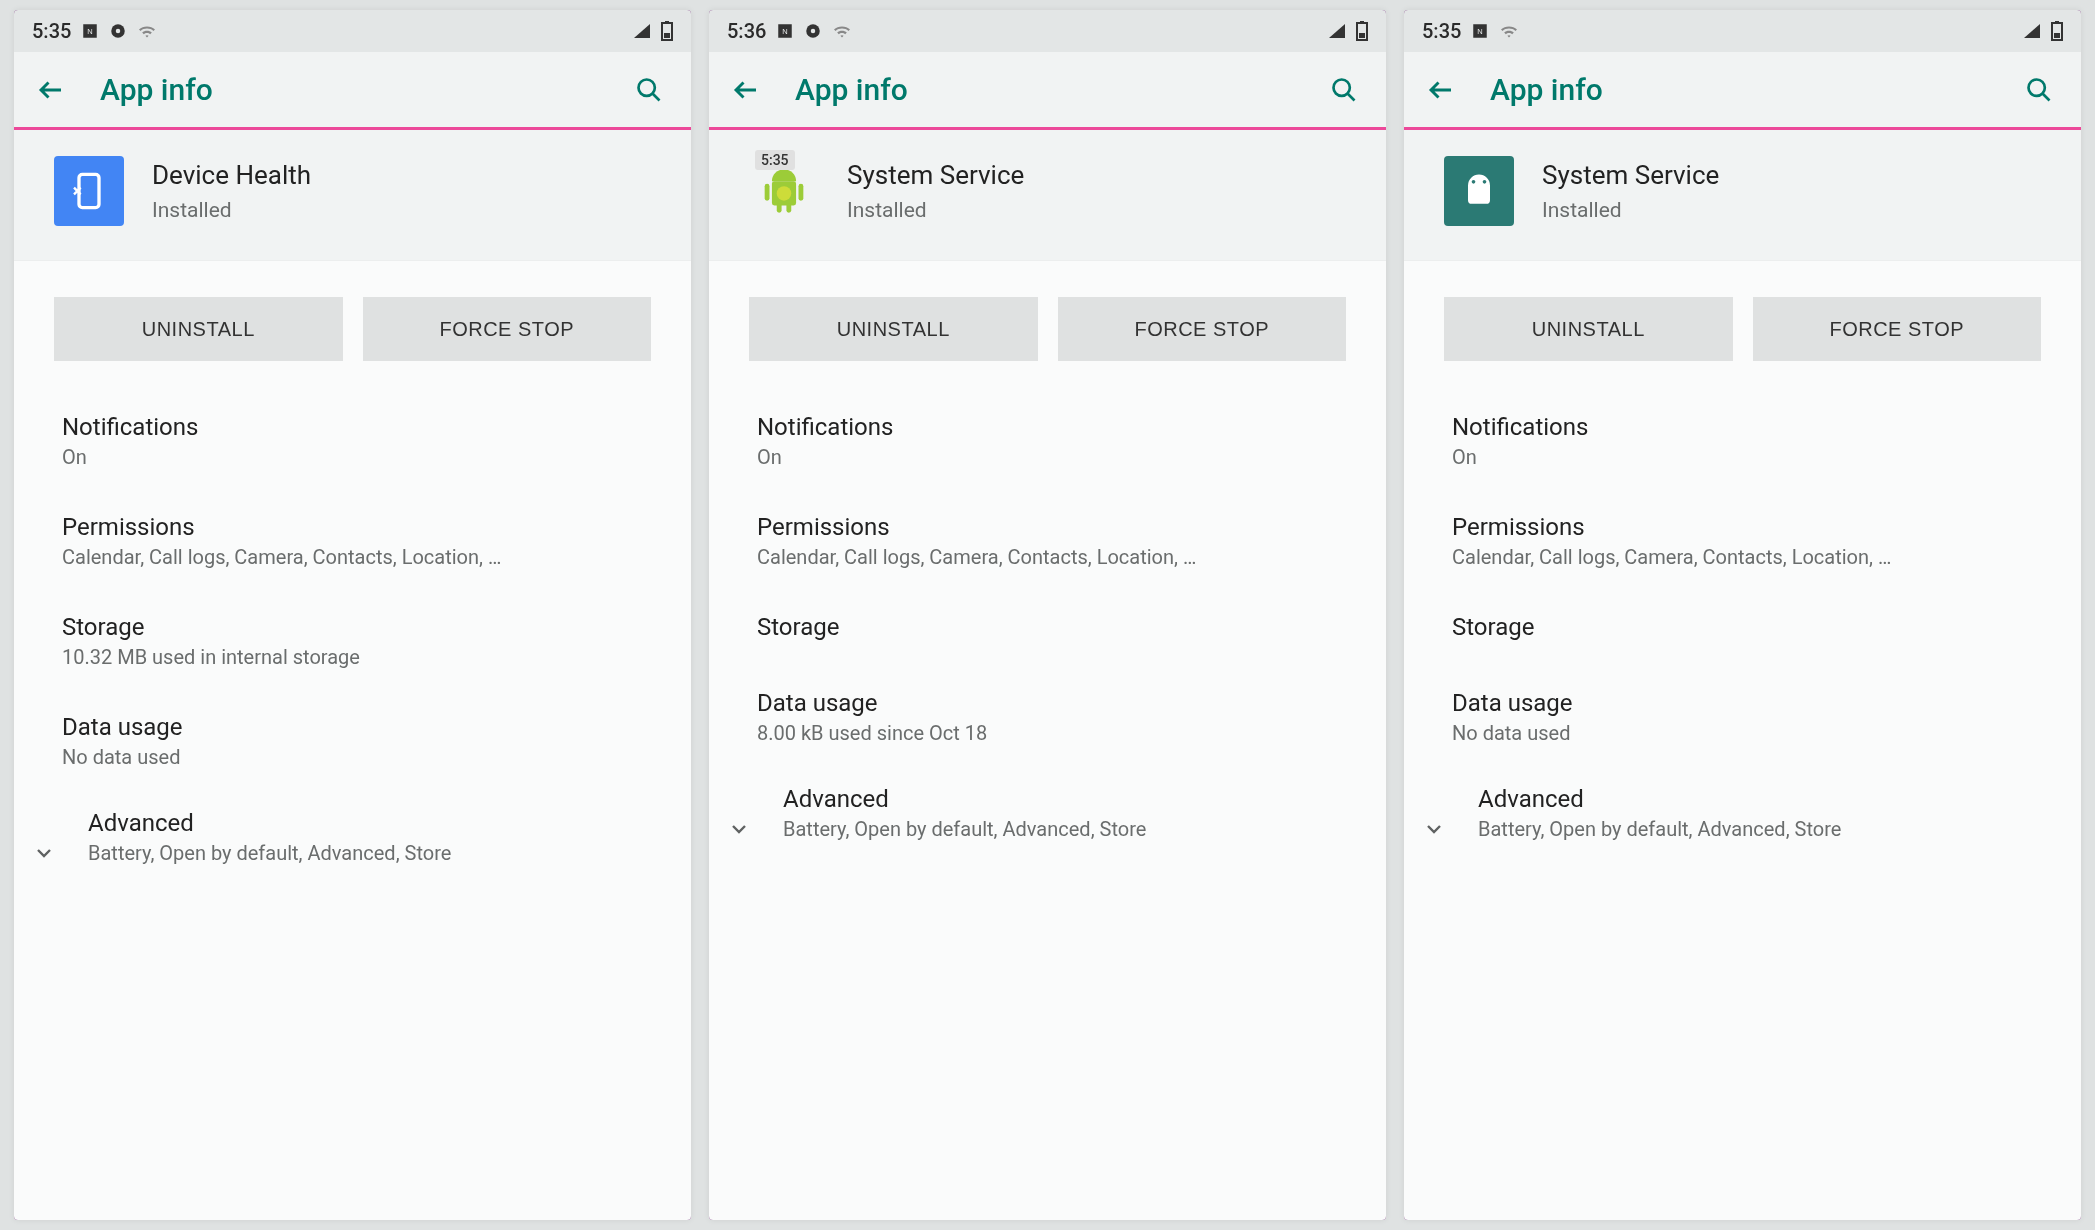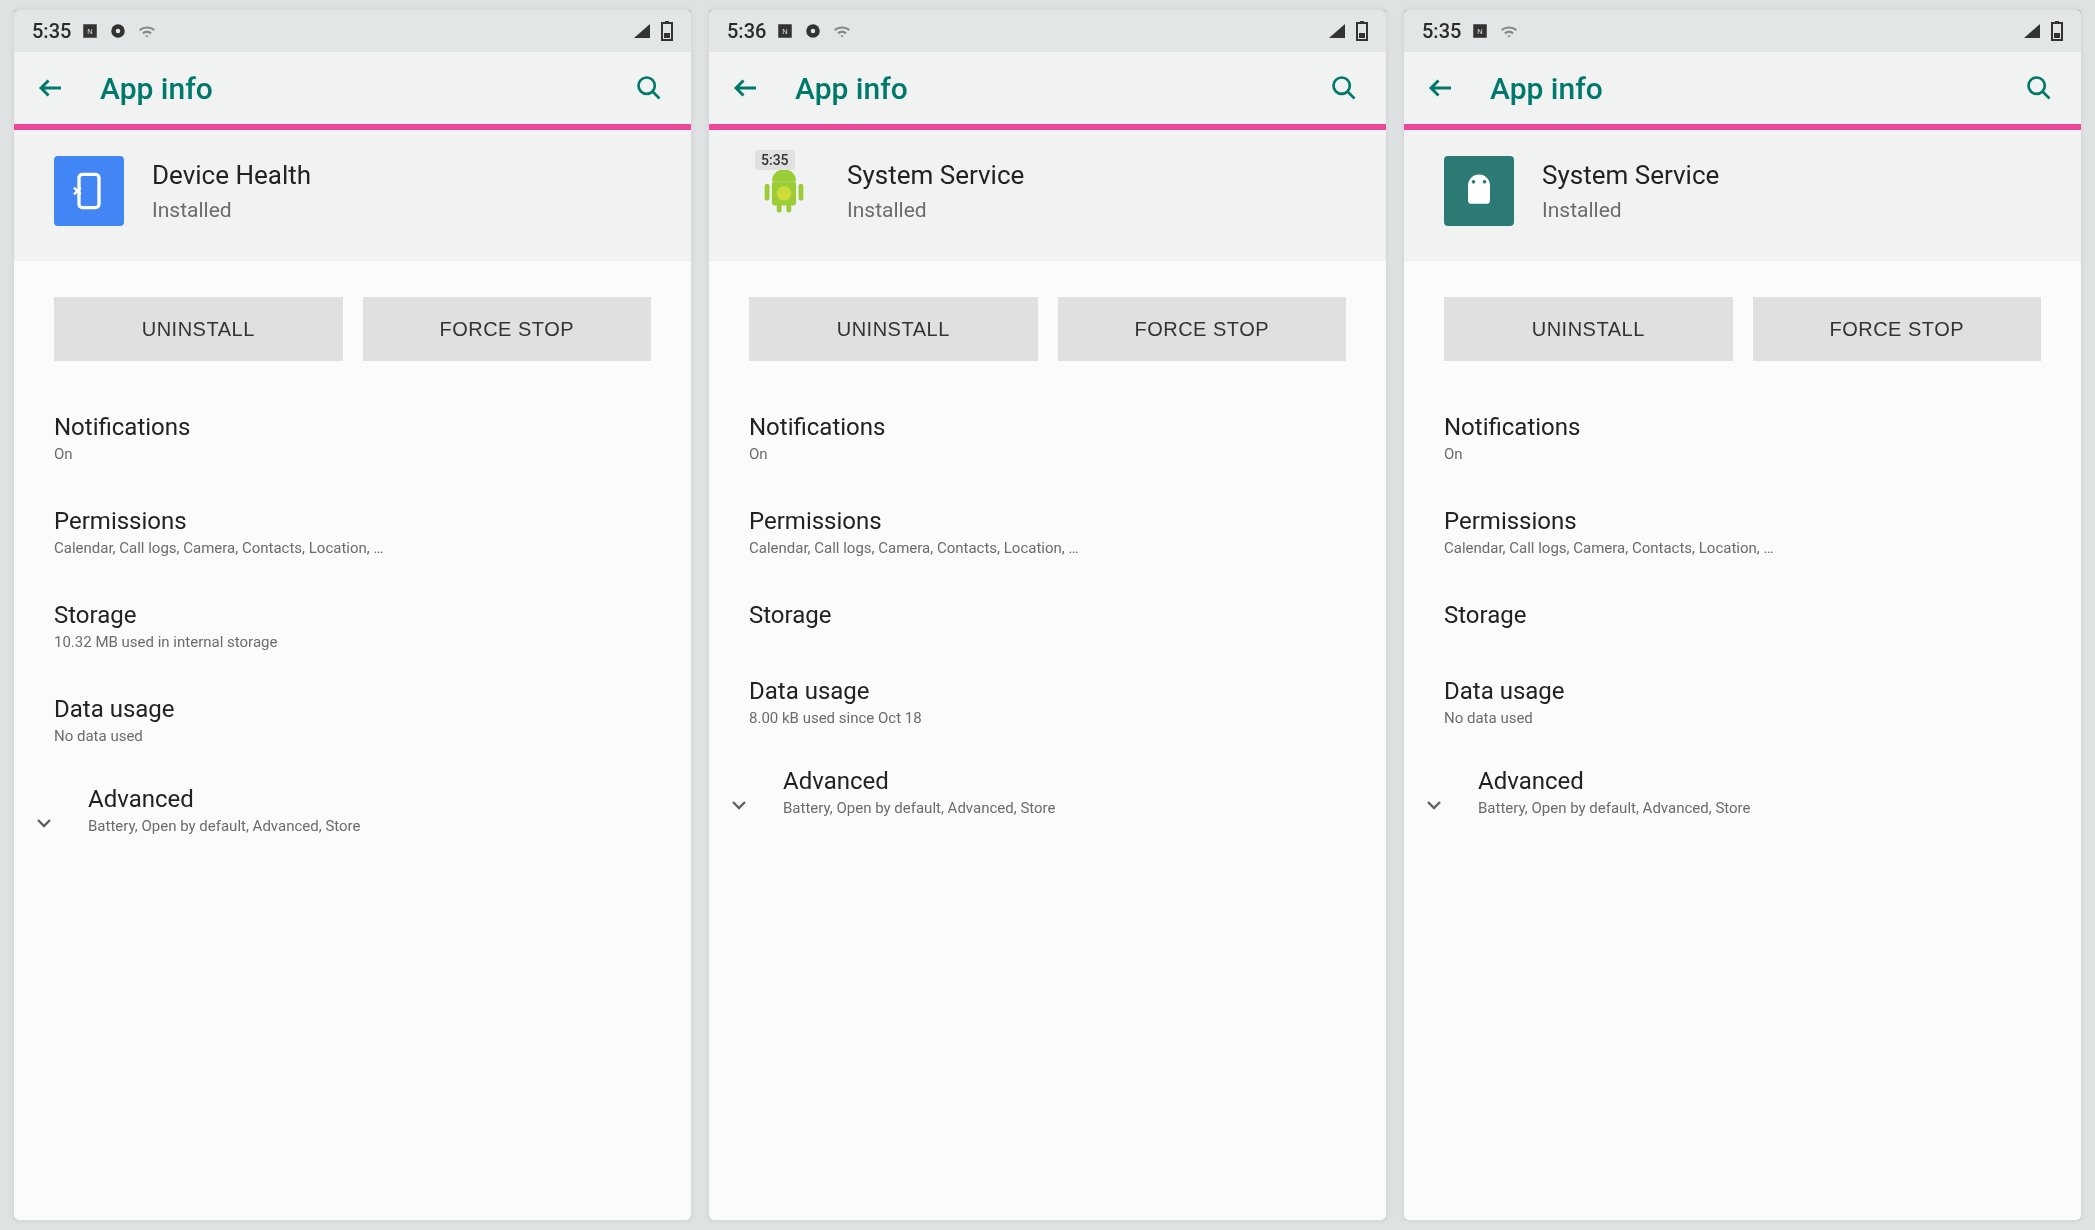--- a/index.html
+++ b/index.html
@@ -32,21 +32,21 @@
     color: #2b2b2b;
     font-weight: 500;
   }
   .status-left, .status-right { display:flex; align-items:center; gap:10px; }
   .appbar {
     height: 78px;
     display: flex;
     align-items: center;
     padding: 0 22px;
     background: #f1f3f3;
-    border-bottom: 6px solid #ec4899;
+    border-bottom: 3px solid #ec4899;
   }
   .back-btn { width:34px; color:#00796b; cursor:pointer; }
   .appbar-title {
     flex:1;
     color:#00796b;
     font-size: 30px;
     font-weight: 500;
     margin-left: 30px;
   }
   .search-btn { width:34px; color:#00796b; cursor:pointer; }
@@ -91,23 +91,24 @@
     font-size:20px;
     font-weight:500;
     color:#333;
     letter-spacing:0.5px;
     cursor:pointer;
   }
   .list { background:#fafbfb; flex:1; padding: 4px 0 40px; }
   .item {
     padding: 22px 40px;
     cursor:pointer;
+    margin-left:8px;
   }
   .item-title { font-size:24px; color:#222; margin-bottom:4px; }
-  .item-sub { font-size:15px; color:#6a6d6d; white-space:nowrap; overflow:hidden; text-overflow:ellipsis; }
+  .item-sub { font-size:20px; color:#6a6d6d; white-space:nowrap; overflow:hidden; text-overflow:ellipsis; }
   .advanced-row {
     display:flex; align-items:flex-end;
     padding: 18px 40px 22px 18px;
     cursor:pointer;
   }
   .chevron {
     width:26px; color:#5f6262;
     margin-right: 30px; margin-top: 6px;
   }
   .adv-texts { flex:1; }

